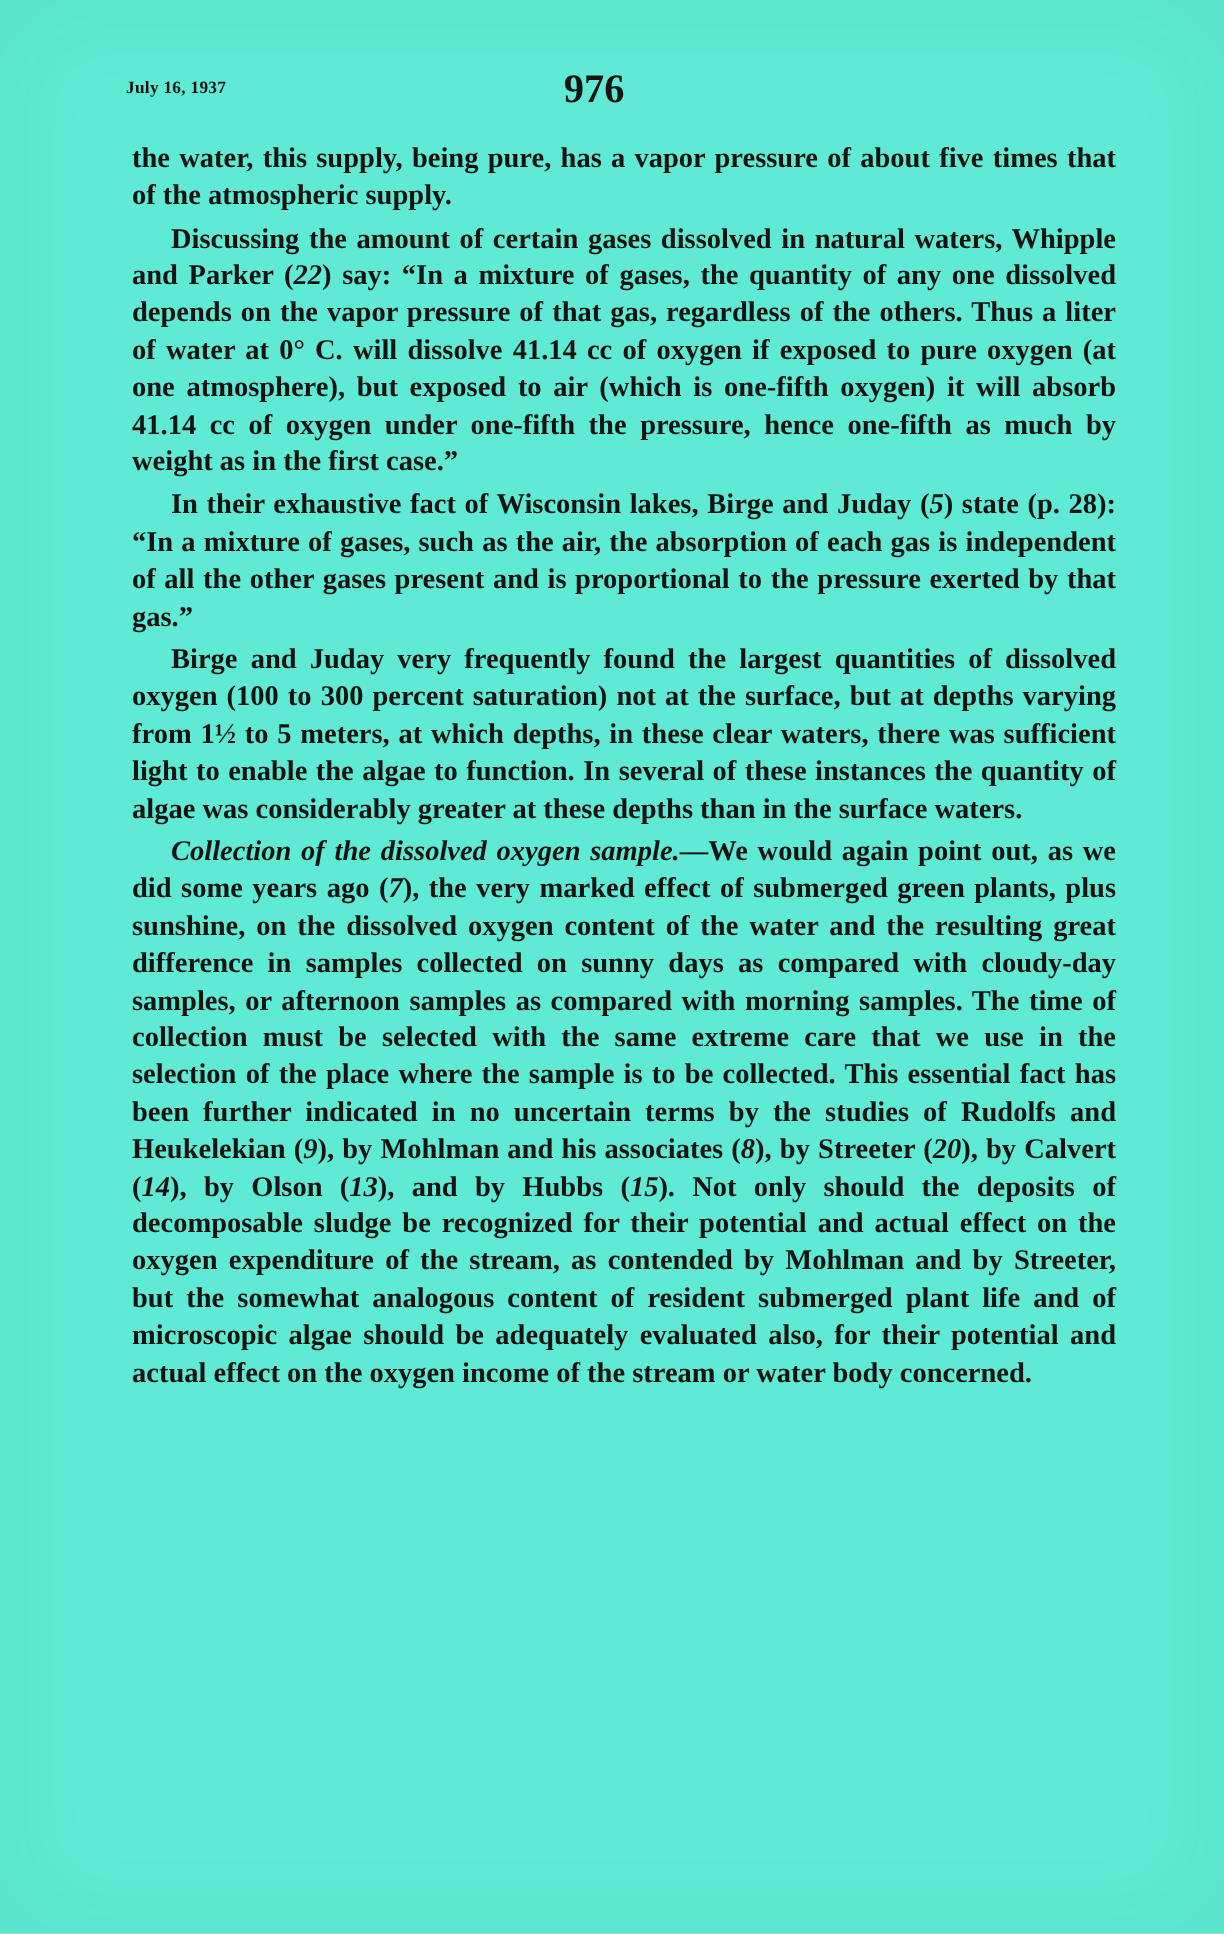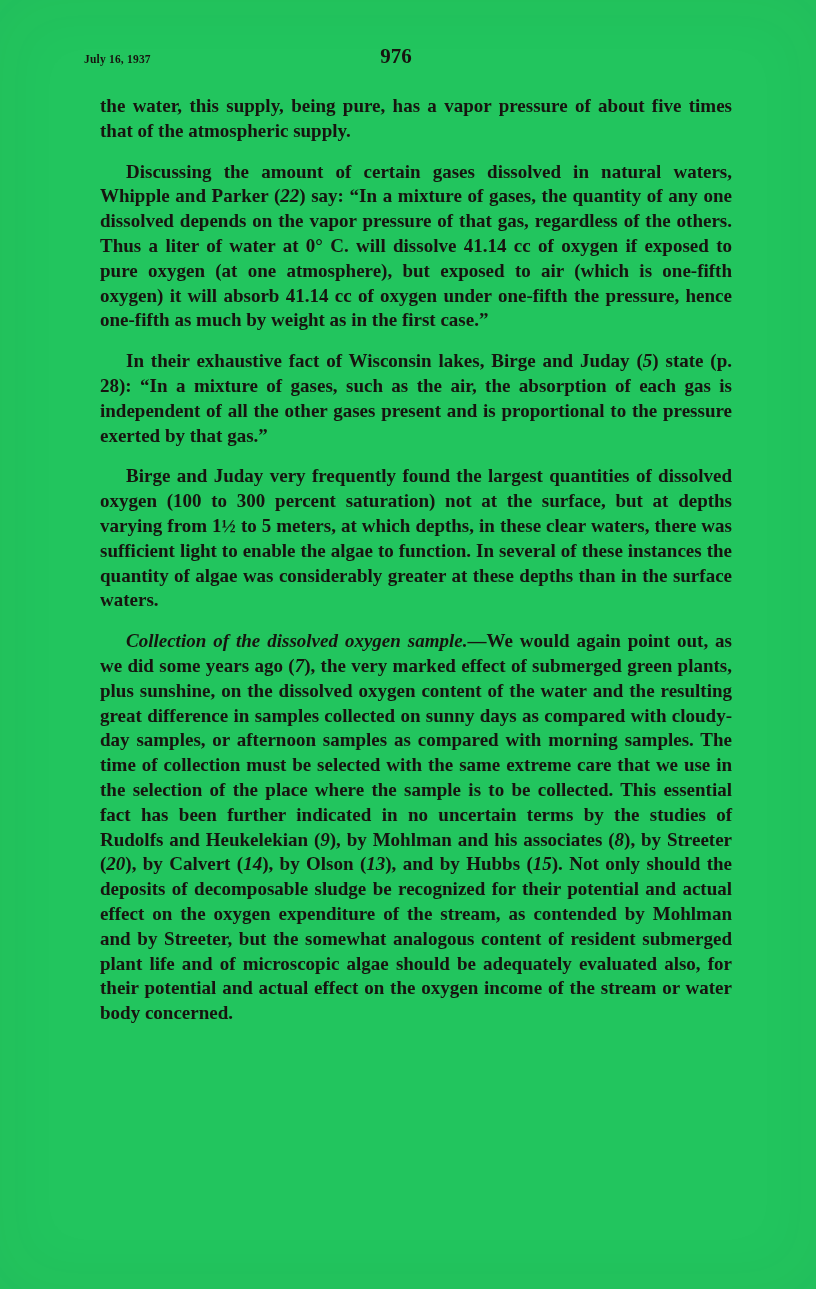--- a/index.html
+++ b/index.html
@@ -6,21 +6,21 @@
     margin: 0;
     padding: 0;
     background: #d8d5cd;
   }
   .page {
     position: relative;
     width: 816px;
     height: 1289px;
     margin: 0 auto;
     box-sizing: border-box;
-    background: #22c55e;
+    background: #5eead4;
     box-shadow: inset 0 0 70px rgba(60,50,30,0.05);
     padding: 44px 68px 0 84px;
     font-family: "Liberation Serif", "DejaVu Serif", serif;
     color: #17140f;
     overflow: hidden;
   }
   .page-header {
     position: relative;
     height: 26px;
     margin-bottom: 24px;
@@ -32,31 +32,31 @@
     font-size: 11.5px;
     font-weight: 700;
     letter-spacing: 0.2px;
   }
   .page-number {
     position: absolute;
     left: 0;
     right: 40px;
     top: 0;
     text-align: center;
-    font-size: 21px;
+    font-size: 27px;
     font-weight: 700;
   }
   .body-content {
     font-size: 19px;
     line-height: 24.8px;
     font-weight: 600;
     text-align: justify;
   }
   .para {
-    margin: 16px;
+    margin: 4px;
   }
   .para.indent {
     text-indent: 26px;
   }
   .em {
     font-style: italic;
   }
   .section-heading {
     margin: 16px 0 13px 0;
     text-align: center;

